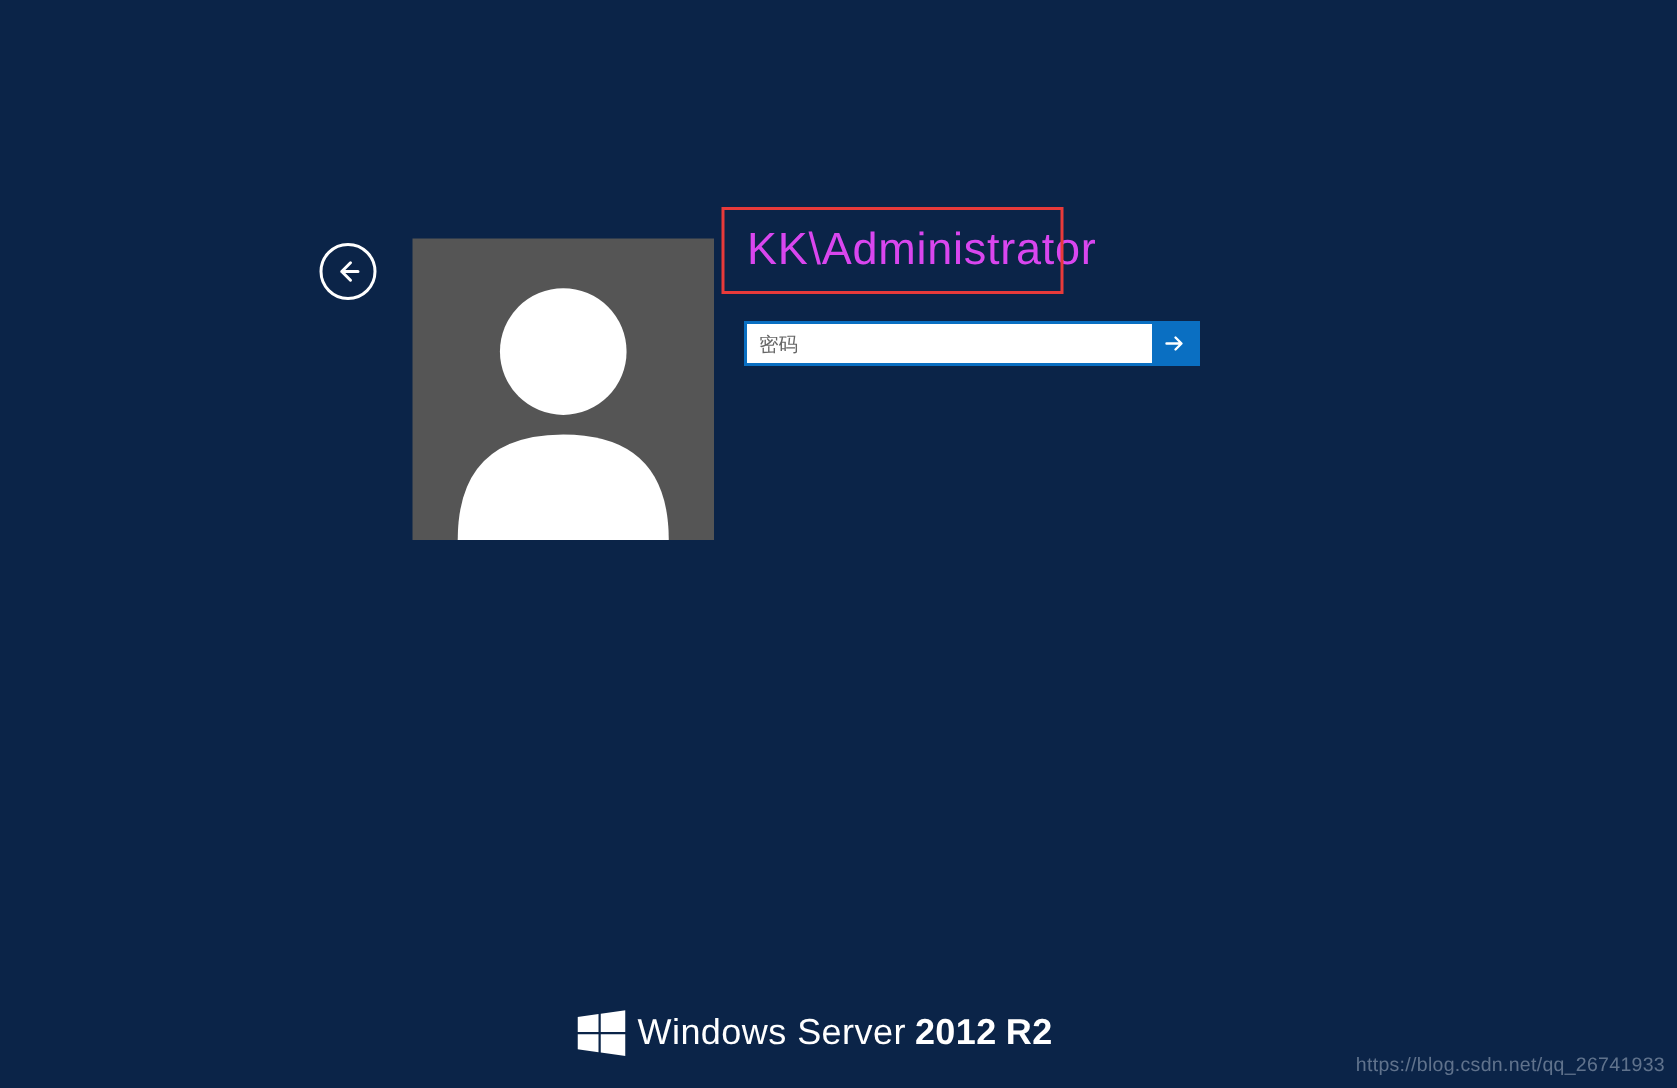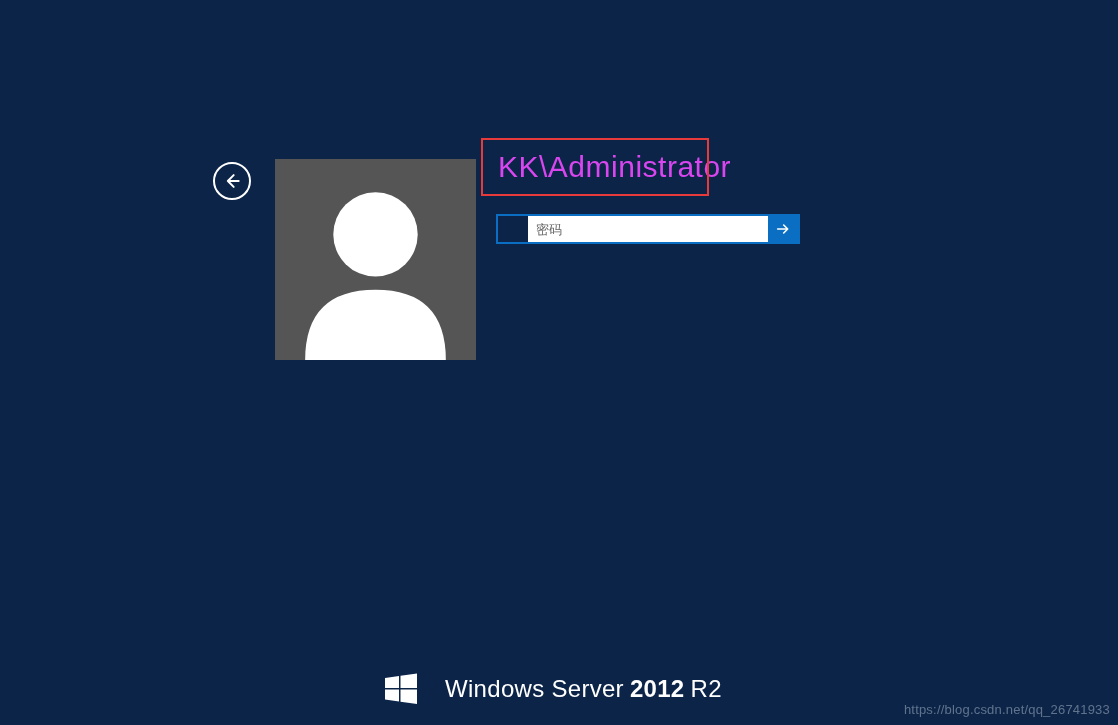--- a/index.html
+++ b/index.html
@@ -56,21 +56,20 @@
       pointer-events: none;
     }
     .pw-wrap {
       position: absolute;
       left: 496px;
       top: 214px;
       width: 304px;
       height: 30px;
       display: flex;
       border: 2px solid #0a6fc2;
-      padding-left: 30px;
     }
     .pw-input {
       flex: 1;
       height: 100%;
       background: #fff;
       border: none;
       outline: none;
       padding: 0 8px;
       font-size: 13px;
       color: #000;
@@ -85,34 +84,34 @@
       justify-content: center;
       cursor: pointer;
     }
     .submit-btn svg { width: 16px; height: 16px; }
     .brand {
       position: absolute;
       left: 385px;
       bottom: 20px;
       display: flex;
       align-items: center;
-      gap: 28px;
+      gap: 8px;
     }
     .brand svg.win-logo { width: 32px; height: 32px; }
     .brand-text {
       font-size: 24px;
       font-weight: 300;
       color: #fff;
       display: flex;
       align-items: baseline;
       gap: 6px;
       letter-spacing: 0.3px;
     }
     .brand-year { font-weight: 700; }
-    .brand-r2 { font-weight: 400; }
+    .brand-r2 { font-weight: 700; }
     .watermark {
       position: absolute;
       right: 8px;
       bottom: 8px;
       font-size: 13px;
       color: rgba(200,210,225,0.45);
       letter-spacing: 0.2px;
       margin-top: 16px;
     }
   </style>

